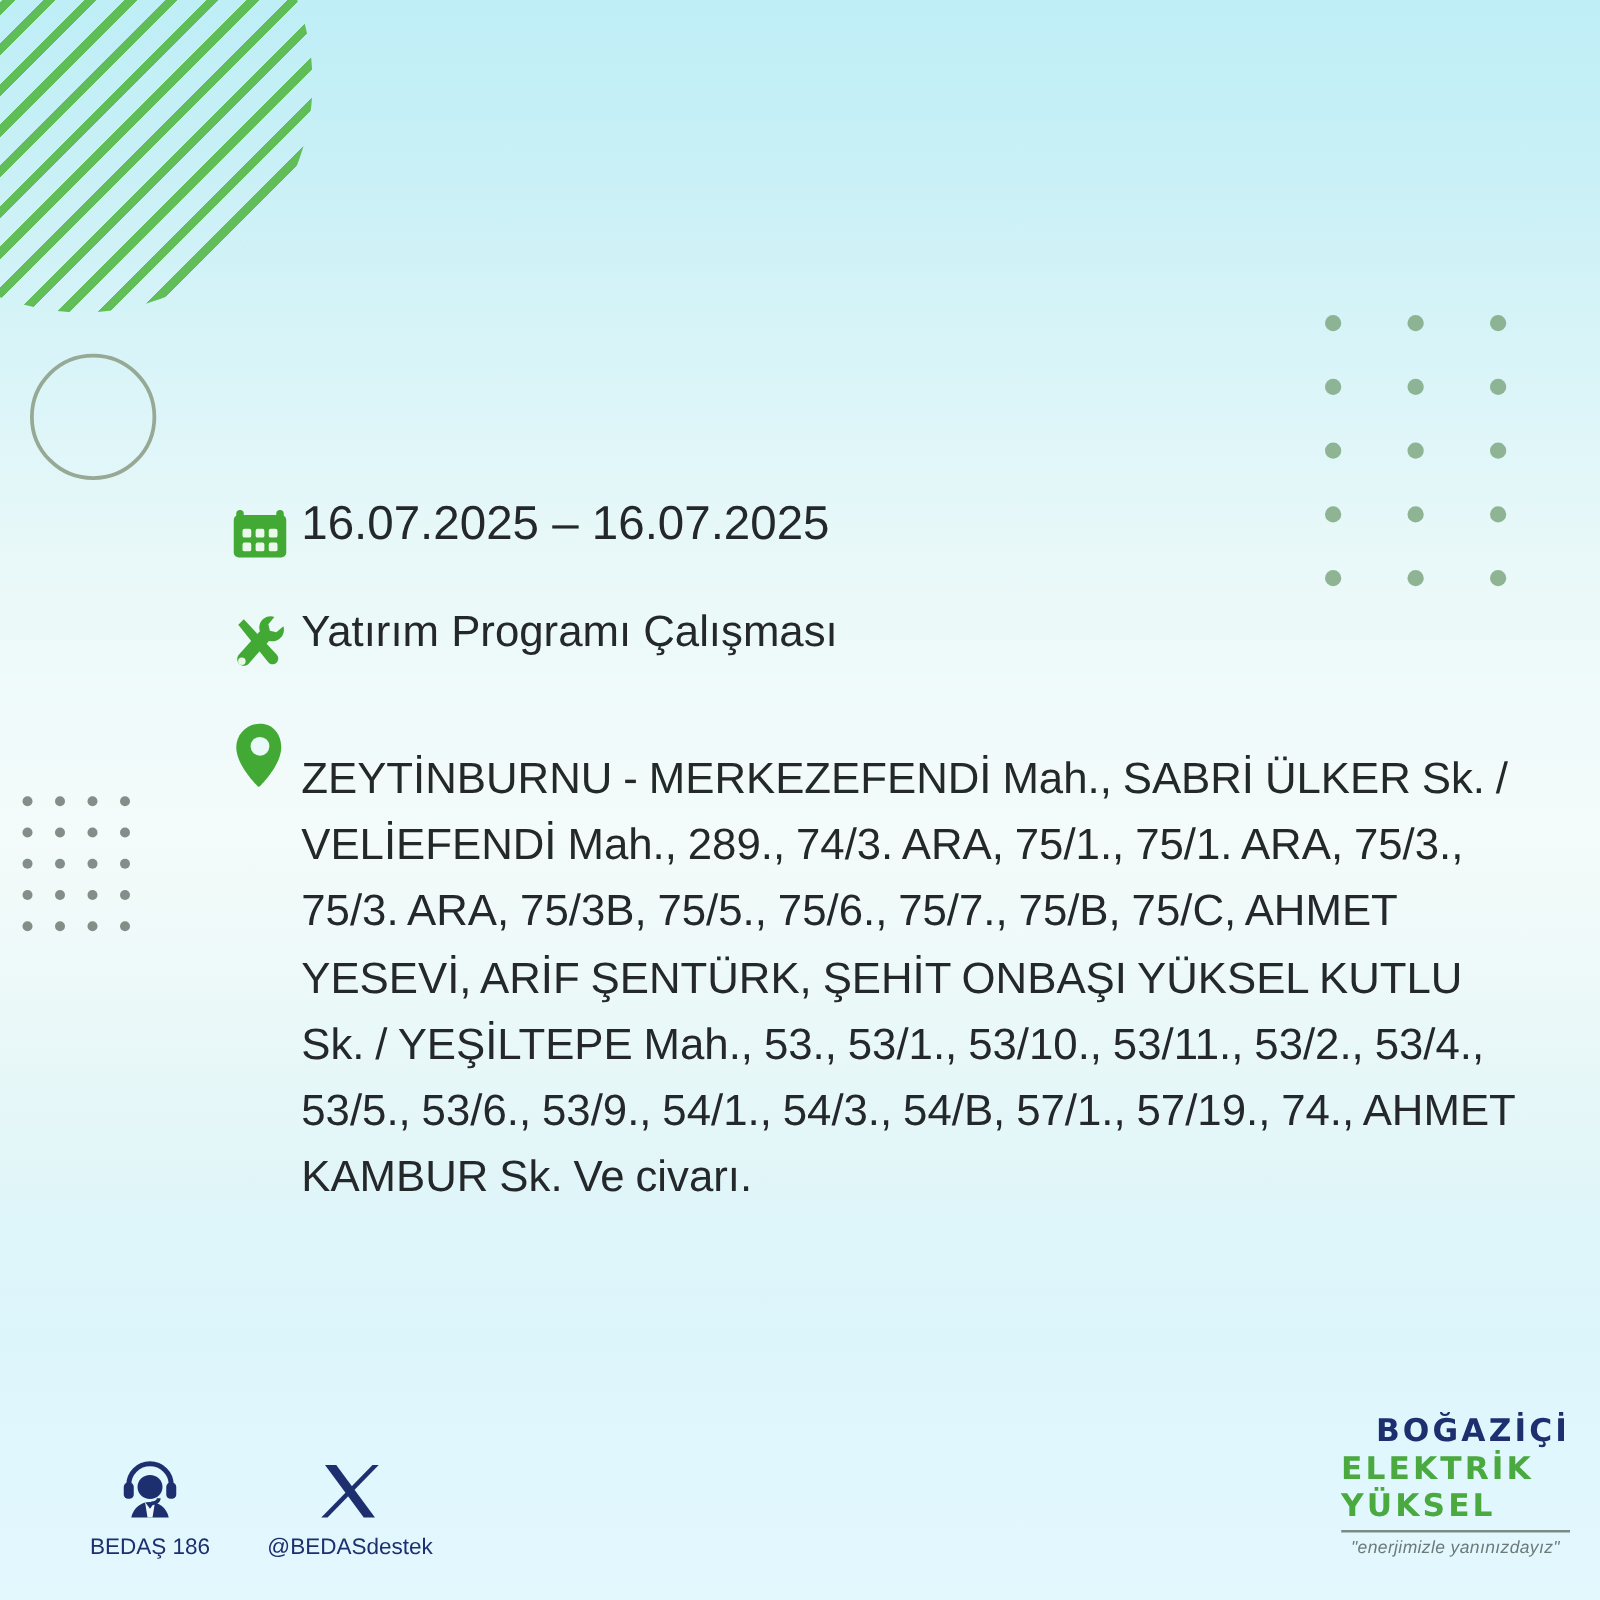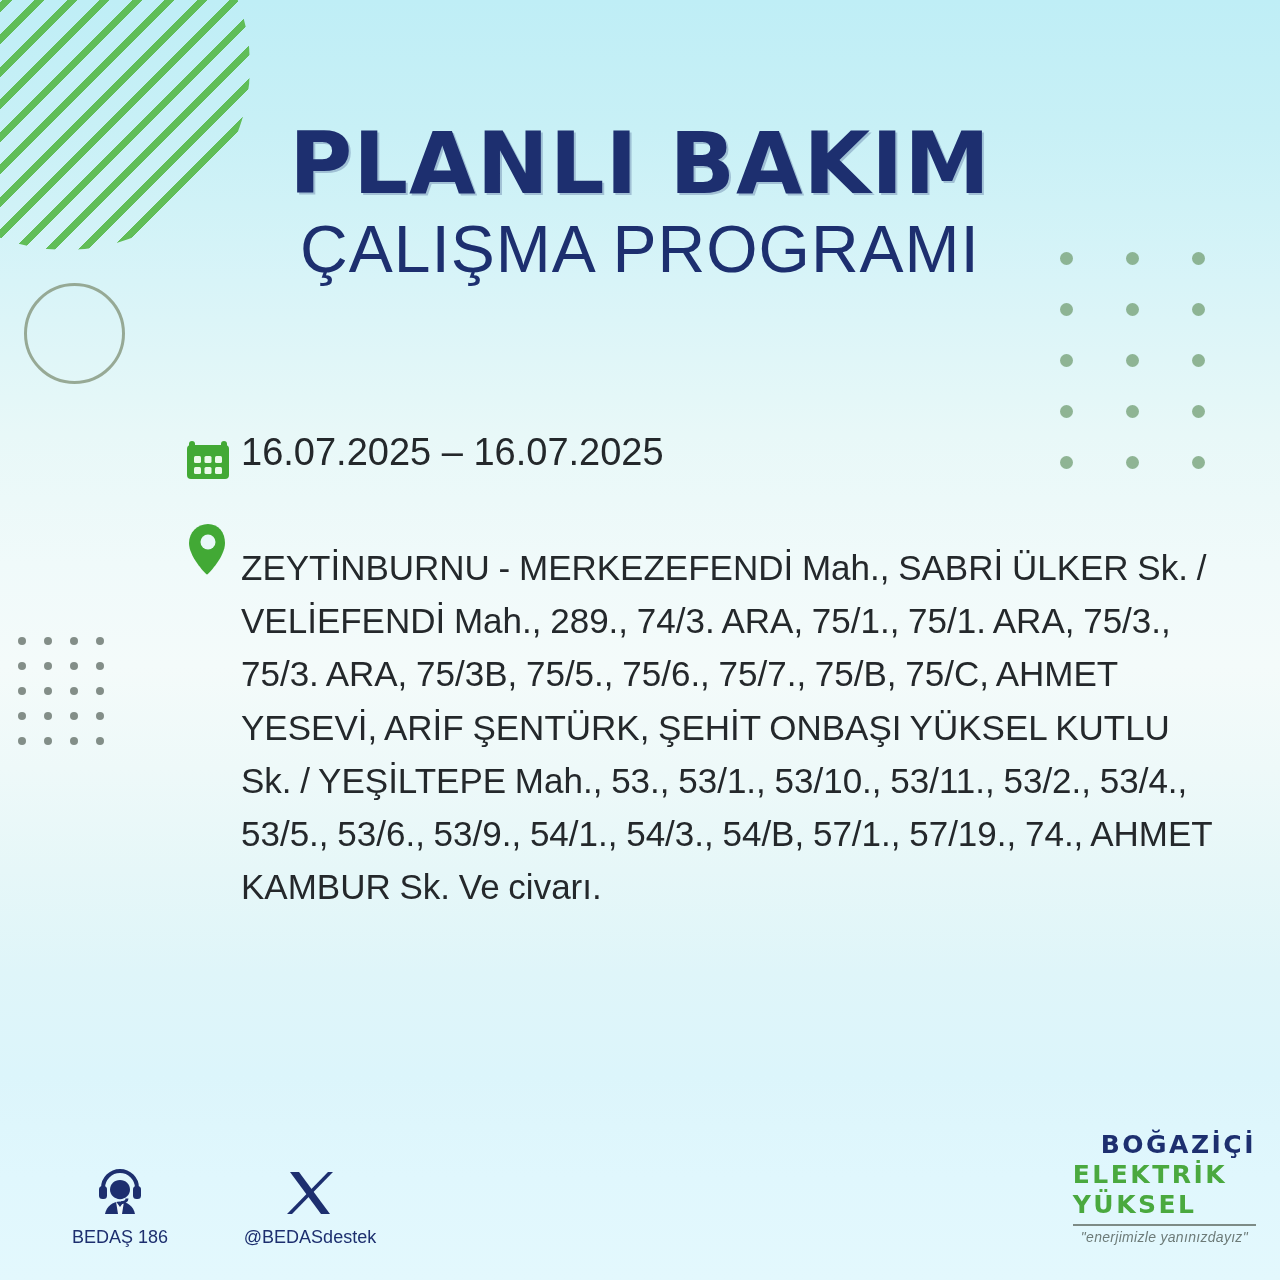--- a/index.html
+++ b/index.html
@@ -119,21 +119,21 @@
     color: #1d2f6f;
     line-height: 1.15;
     margin-top: 6px;
     white-space: nowrap;
   }
 
   
   .info {
     position: absolute;
     left: 175px;
-    top: 425px;
+    top: 392px;
     width: 1070px;
     z-index: 5;
   }
   .row {
     display: flex;
     align-items: flex-start;
     margin-bottom: 22px;
   }
   .row-icon {
     flex: 0 0 66px;
@@ -180,21 +180,21 @@
     width: 1280px;
     height: 130px;
     z-index: 5;
   }
   .contacts {
     position: absolute;
     left: 52px;
     bottom: 14px;
     display: flex;
     align-items: flex-end;
-    gap: 54px;
+    gap: 24px;
   }
   .contact {
     width: 136px;
     text-align: center;
   }
   .contact .c-icon {
     height: 56px;
     display: flex;
     align-items: flex-end;
     justify-content: center;
@@ -287,24 +287,20 @@
       <span></span>
       <span></span>
     <span></span>
       <span></span>
       <span></span>
     <span></span>
       <span></span>
       <span></span>
   </div>
 
-  <div class="header">
-    <div class="title-main">PLANLI BAKIM</div>
-    <div class="title-sub">ÇALIŞMA PROGRAMI</div>
-  </div>
 
   <div class="info">
 
     <div class="row row-date">
       <div class="row-icon">
         <svg width="52" height="52" viewBox="0 0 52 52" aria-hidden="true">
           <rect x="7" y="9" width="6" height="10" rx="3" fill="#42a935"></rect>
           <rect x="39" y="9" width="6" height="10" rx="3" fill="#42a935"></rect>
           <rect x="5" y="13" width="42" height="34" rx="4" fill="#42a935"></rect>
           <rect x="12" y="24" width="7" height="7" rx="1.5" fill="#eafaea"></rect>
@@ -312,20 +308,32 @@
           <rect x="33" y="24" width="7" height="7" rx="1.5" fill="#eafaea"></rect>
           <rect x="12" y="35" width="7" height="7" rx="1.5" fill="#eafaea"></rect>
           <rect x="22.5" y="35" width="7" height="7" rx="1.5" fill="#eafaea"></rect>
           <rect x="33" y="35" width="7" height="7" rx="1.5" fill="#eafaea"></rect>
         </svg>
       </div>
       <div class="row-text">16.07.2025 – 16.07.2025</div>
     </div>
 
 
+    <div class="row row-type">
+      <div class="row-icon">
+        <svg width="52" height="52" viewBox="0 0 52 52" aria-hidden="true">
+          <g fill="#42a935">
+            <path d="M37.5 6.5c-4.9-1.6-10.2 1.0-11.7 5.9-.6 1.9-.5 3.8.1 5.5L9.2 36.6c-2.0 2.2-1.9 5.6.2 7.6 2.1 2.0 5.5 1.9 7.5-.3l16.3-18.2c1.8.5 3.7.5 5.6-.1 4.9-1.6 7.5-6.8 5.9-11.6l-5.6 4.9-5.2-1.3-1.2-5.2 4.8-5.9z"></path>
+            <path d="M13.0 8.4 L8.6 12.7 L32.6 42.8 c1.6 2.0 4.6 2.2 6.5.4 1.9-1.8 2.0-4.8.2-6.7 L13.0 8.4 z"></path>
+            <circle cx="11.5" cy="42.0" r="3.0" fill="#eafaea"></circle>
+          </g>
+        </svg>
+      </div>
+      <div class="row-text">Yatırım Programı Çalışması</div>
+    </div>
 
     <div class="row row-address">
       <div class="row-icon">
         <svg width="48" height="56" viewBox="0 0 48 56" aria-hidden="true">
           <path d="M24 2C13.5 2 5 10.5 5 21c0 13.6 15.6 29.5 17.1 31 .5.5 1.3.5 1.8 0C25.4 50.5 41 34.6 41 21 41 10.5 34.5 2 24 2z" fill="#42a935"></path>
           <circle cx="24" cy="20" r="7.5" fill="#e9f8f9"></circle>
         </svg>
       </div>
       <div class="row-text">ZEYTİNBURNU - MERKEZEFENDİ Mah., SABRİ ÜLKER Sk. / VELİEFENDİ Mah., 289., 74/3. ARA, 75/1., 75/1. ARA, 75/3., 75/3. ARA, 75/3B, 75/5., 75/6., 75/7., 75/B, 75/C, AHMET YESEVİ, ARİF ŞENTÜRK, ŞEHİT ONBAŞI YÜKSEL KUTLU Sk. / YEŞİLTEPE Mah., 53., 53/1., 53/10., 53/11., 53/2., 53/4., 53/5., 53/6., 53/9., 54/1., 54/3., 54/B, 57/1., 57/19., 74., AHMET KAMBUR Sk. Ve civarı.</div>
     </div>

